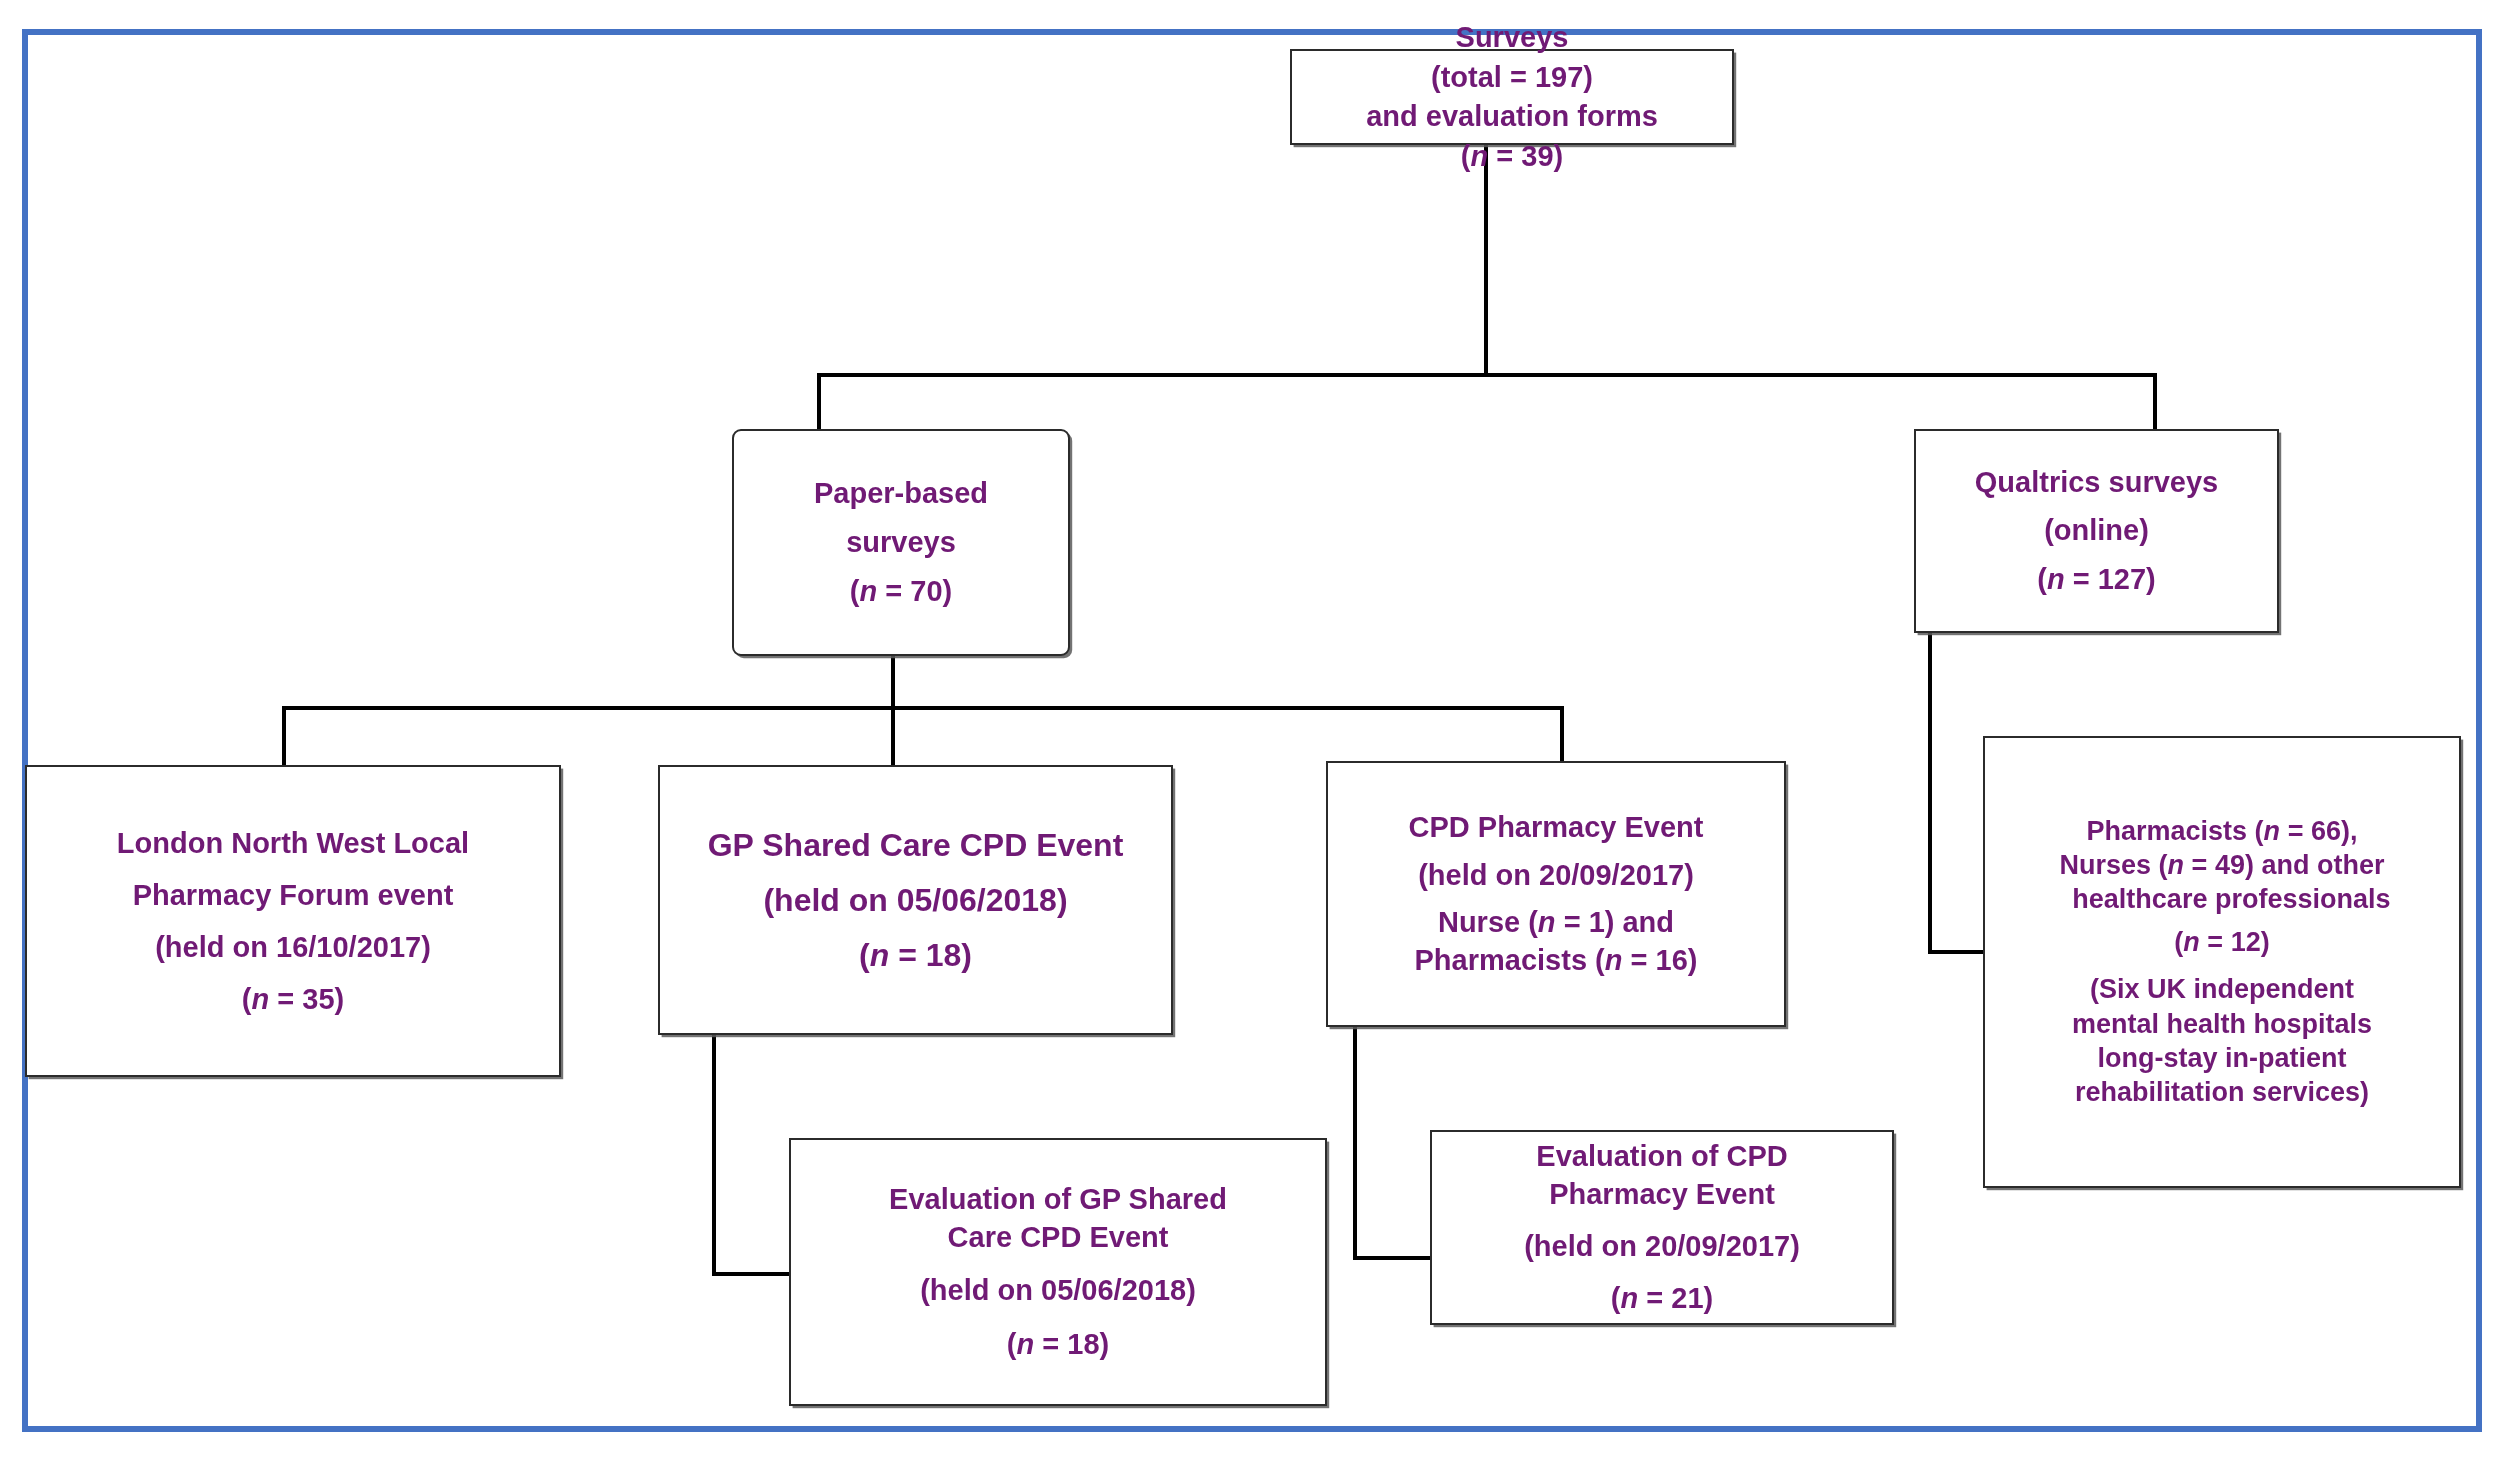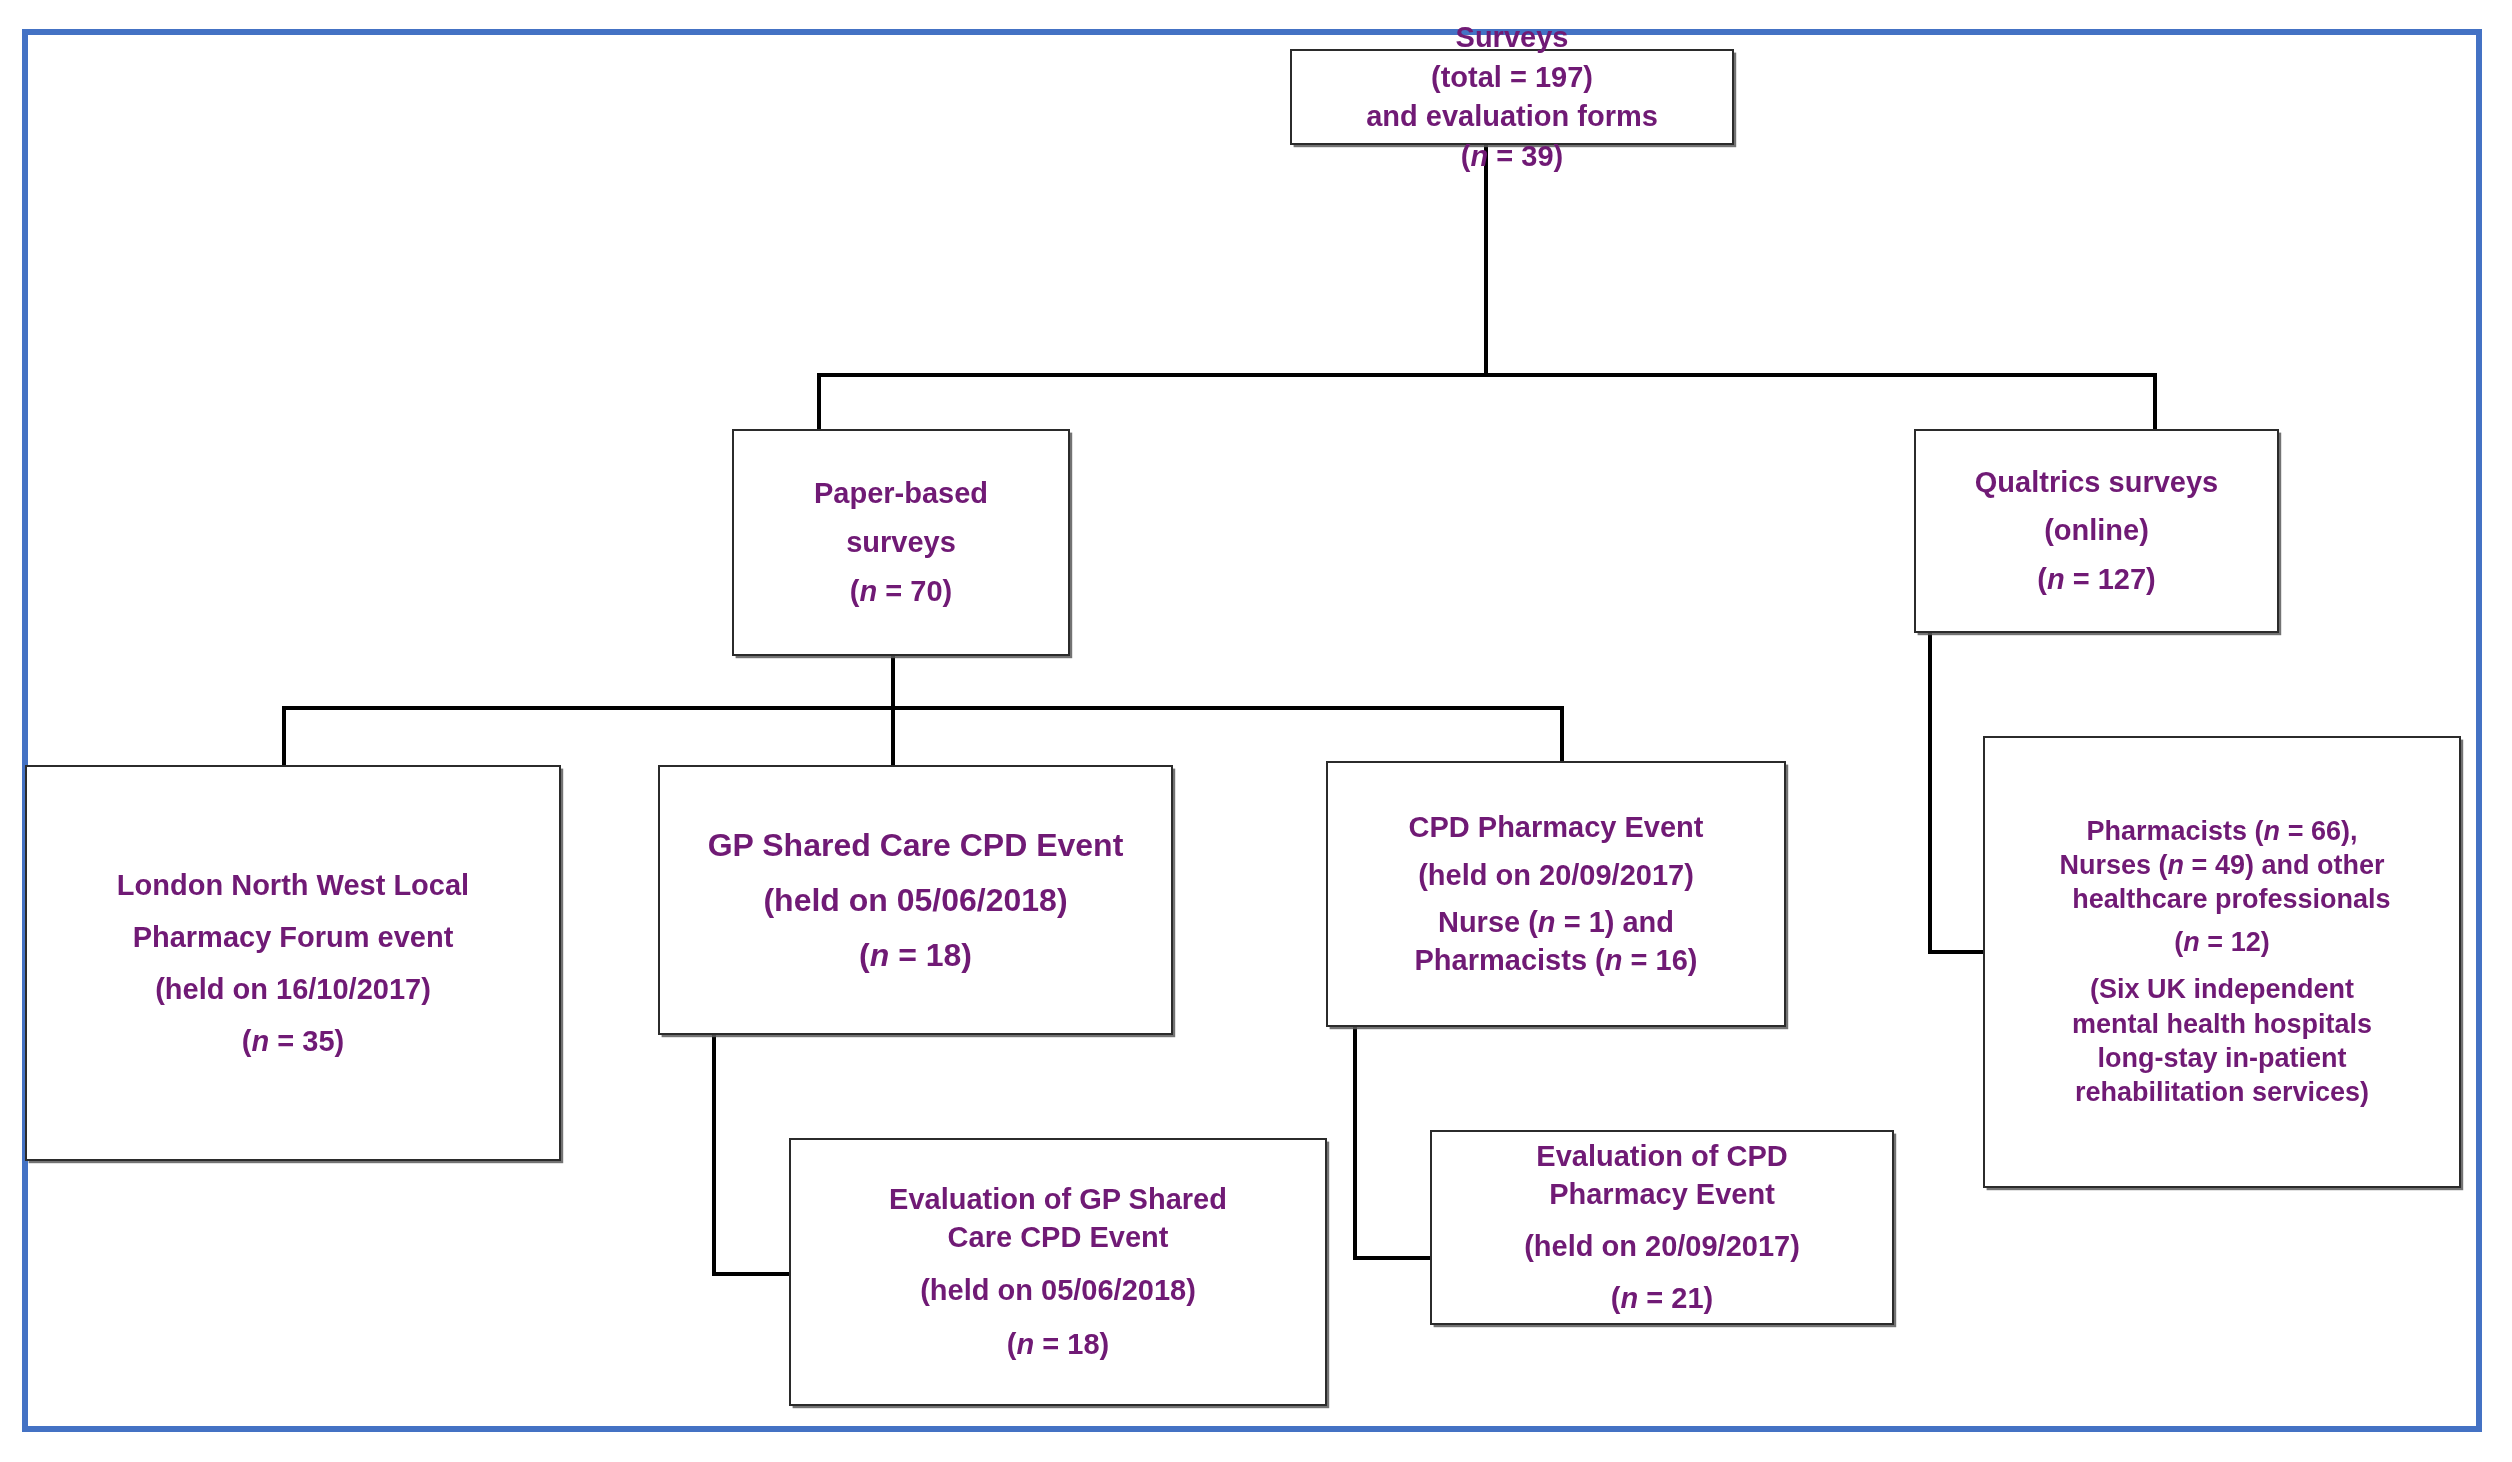--- a/index.html
+++ b/index.html
@@ -86,33 +86,33 @@
   <div class="conn v" style="left:1928px; top:633px; height:321px;"></div>
   <div class="conn h" style="left:1928px; top:950px; width:60px;"></div>
 
   <div class="node" style="left:1290px; top:49px; width:444px; height:96px; font-size:29px; line-height:1.0;">
     <span class="line" style="margin-bottom:10.8px;">Surveys</span>
     <span class="line" style="margin-bottom:10.8px;"><span>(total = 197)</span></span>
     <span class="line" style="margin-bottom:10.8px;">and evaluation forms</span>
     <span class="line">(<i>n</i> <span>=</span> <span>39</span>)</span>
   </div>
 
-  <div class="node" style="left:732px; top:429px; width:338px; height:227px; font-size:29px; line-height:1.0;">
+  <div class="node" style="left:732px; top:429px; width:338px; height:227px; font-size:29px; line-height:1.0;border-radius:9px;">
     <span class="line" style="margin-bottom:20px;">Paper-based</span>
     <span class="line" style="margin-bottom:20px;">surveys</span>
     <span class="line">(<i>n</i> <span>=</span> <span>70</span>)</span>
   </div>
 
   <div class="node" style="left:1914px; top:429px; width:365px; height:204px; font-size:29px; line-height:1.0;">
     <span class="line" style="margin-bottom:18.7px;">Qualtrics surveys</span>
     <span class="line" style="margin-bottom:20px;">(online)</span>
     <span class="line">(<i>n</i> <span>=</span> <span>127</span>)</span>
   </div>
 
-  <div class="node" style="left:25px; top:765px; width:536px; height:396px; font-size:29px; line-height:1.0;">
+  <div class="node" style="left:25px; top:765px; width:536px; height:312px; font-size:29px; line-height:1.0;">
     <span class="line" style="margin-bottom:23px;">London North West Local</span>
     <span class="line" style="margin-bottom:23px;">Pharmacy Forum event</span>
     <span class="line" style="margin-bottom:23px;">(held on 16/10/2017)</span>
     <span class="line">(<i>n</i> <span>=</span> <span>35</span>)</span>
   </div>
 
   <div class="node" style="left:658px; top:765px; width:515px; height:270px; font-size:32px; line-height:1.0;">
     <span class="line" style="margin-bottom:23px;">GP Shared Care CPD Event</span>
     <span class="line" style="margin-bottom:23px;">(held on 05/06/2018)</span>
     <span class="line">(<i>n</i> <span>=</span> <span>18</span>)</span>

